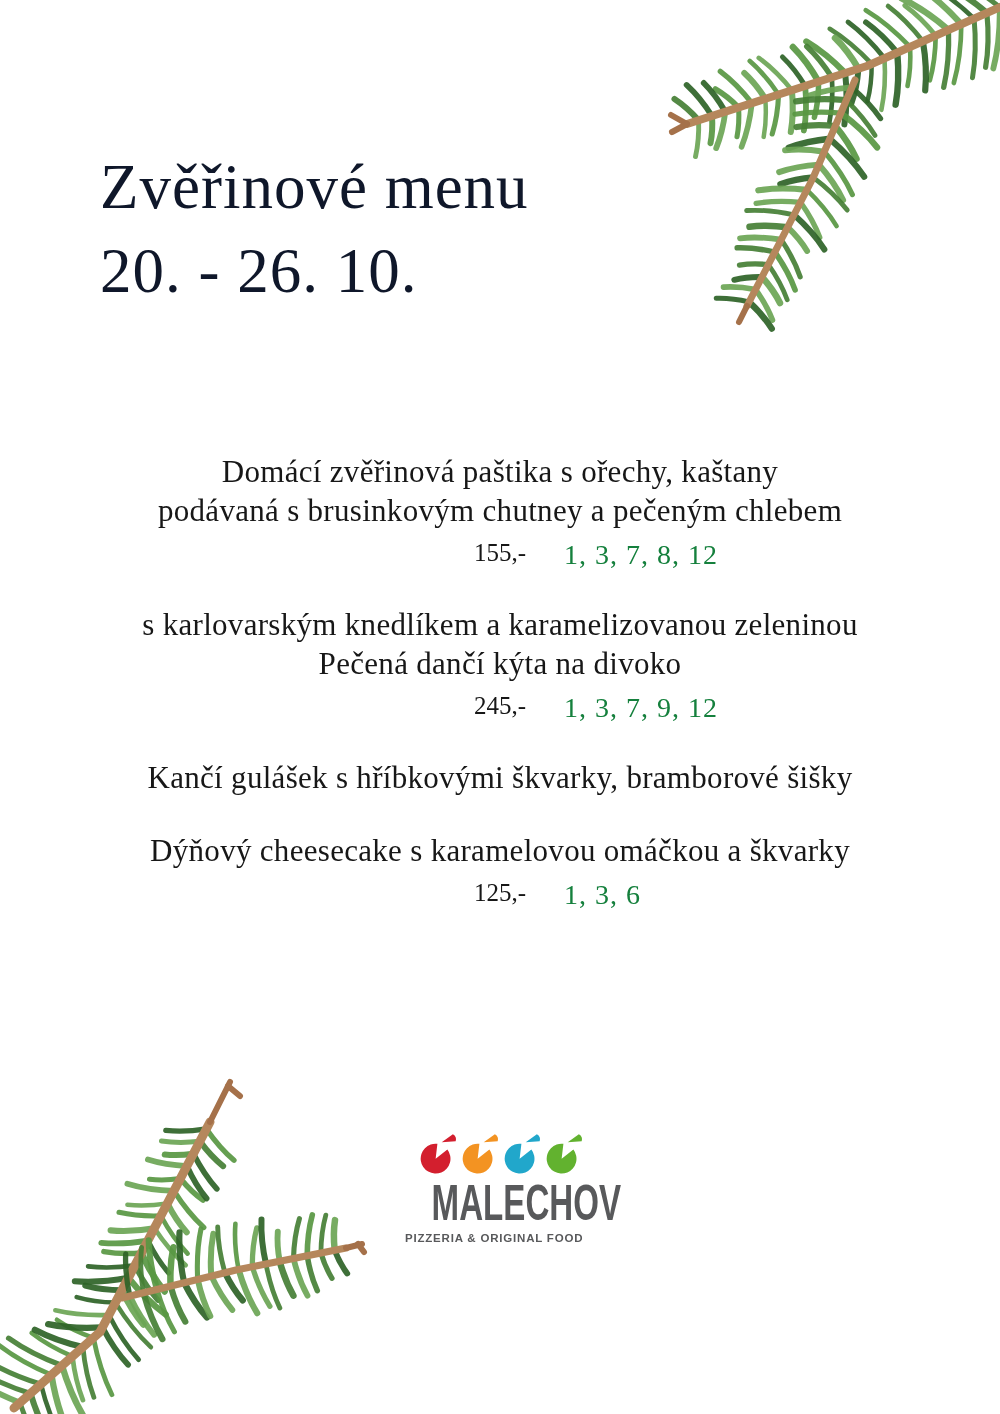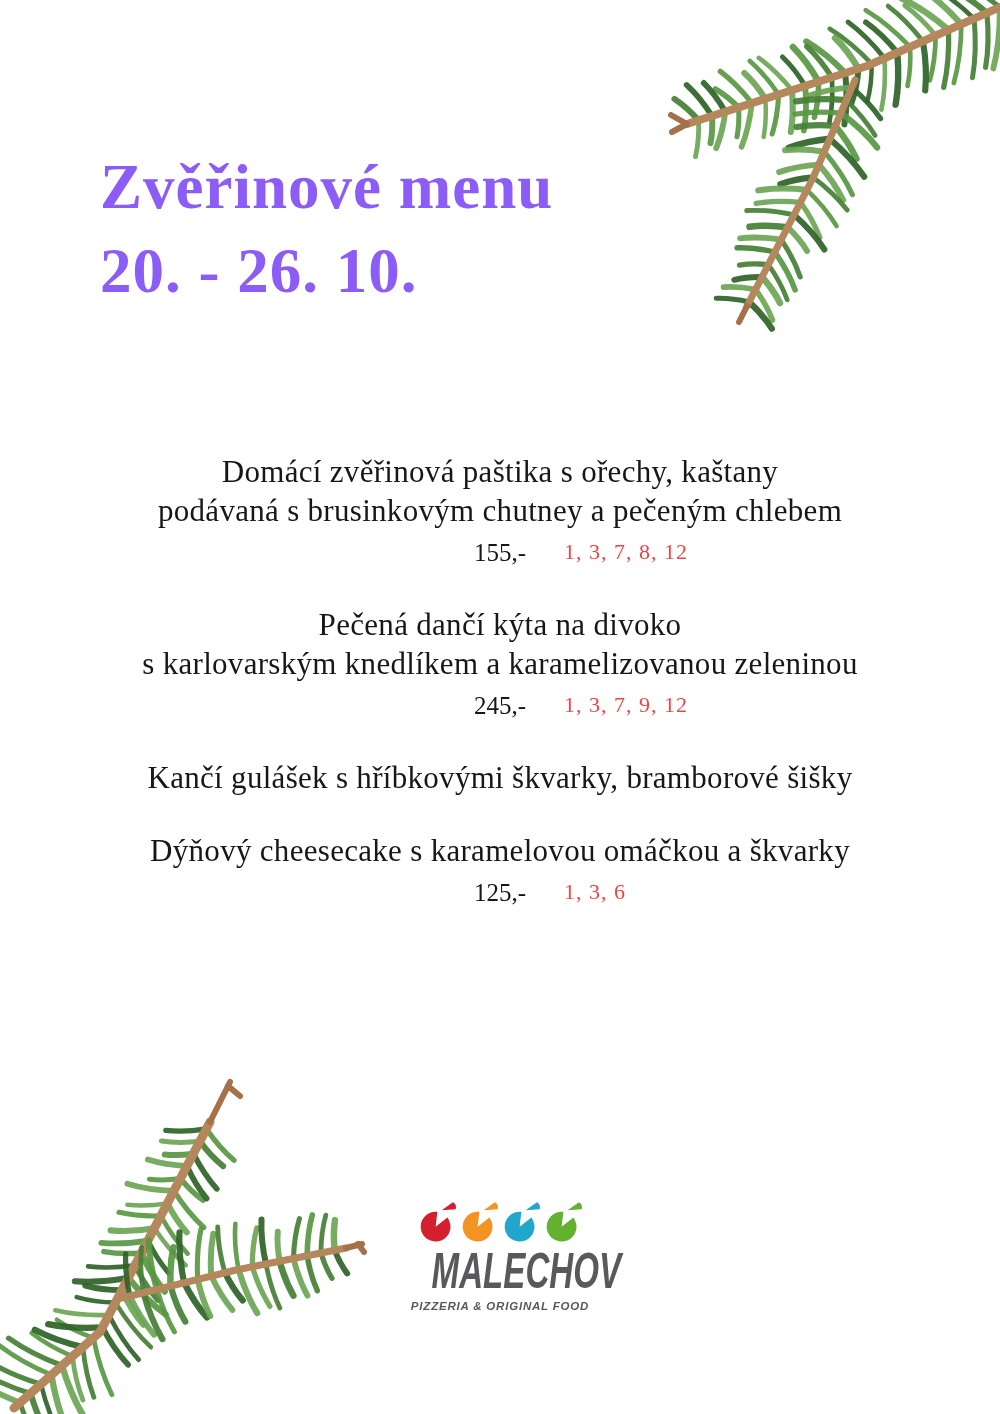--- a/index.html
+++ b/index.html
@@ -7,36 +7,36 @@
   .page{
     position:relative;width:1000px;height:1414px;background:#ffffff;
     overflow:hidden;font-family:"Liberation Serif", serif;color:#171717;
   }
   .branch{position:absolute;display:block;}
   #branch-tr{top:0;right:0;width:385px;height:362px;}
   #branch-bl{bottom:0;left:0;width:402px;height:378px;}
 
   .title{
     position:absolute;left:100px;top:146px;
-    font-size:63px;line-height:1.33;letter-spacing:1px;color:#8b5cf6;font-weight:bold;
+    font-size:63px;line-height:1.33;letter-spacing:1px;color:#0f172a;
   }
 
   .menu{position:absolute;top:452px;left:0;width:100%;}
   .menu-item{text-align:center;margin-bottom:34px;}
   .dish-line{font-size:31px;line-height:39px;letter-spacing:0.3px;}
   .price-row{position:relative;height:36px;margin-top:5px;}
   .price{font-size:25px;line-height:36px;display:inline-block;}
   .allergens{
     position:absolute;left:calc(50% + 64px);top:4px;
-    font-size:22px;letter-spacing:1px;color:#ef4444;white-space:nowrap;
+    font-size:28px;letter-spacing:1px;color:#15803d;white-space:nowrap;
   }
 
   .logo{
-    position:absolute;top:1200px;left:50%;transform:translateX(-50%);
-    width:190px;text-align:center;font-style:italic;
+    position:absolute;top:1132px;left:50%;transform:translateX(-50%);
+    width:190px;text-align:left;
   }
   .pizzas{display:flex;justify-content:center;gap:1px;height:44px;}
   .pizza{width:41px;height:44px;flex:0 0 auto;}
   .logo-name{
     font-family:"Liberation Sans", sans-serif;font-weight:bold;
     font-size:46px;line-height:46px;color:#58595b;
     transform:scale(0.72,1.08);transform-origin:center top;
     white-space:nowrap;margin-top:2px;
   }
   .logo-tagline{
@@ -152,22 +152,22 @@
     <div class="menu-item">
       <div class="dish-line">Domácí zvěřinová paštika s ořechy, kaštany</div>
       <div class="dish-line">podávaná s brusinkovým chutney a pečeným chlebem</div>
       <div class="price-row">
         <span class="price">155,-</span>
         <span class="allergens">1, 3, 7, 8, 12</span>
       </div>
     </div>
 
     <div class="menu-item">
+      <div class="dish-line">s karlovarským knedlíkem a karamelizovanou zeleninou</div>
       <div class="dish-line">Pečená dančí kýta na divoko</div>
-      <div class="dish-line">s karlovarským knedlíkem a karamelizovanou zeleninou</div>
       <div class="price-row">
         <span class="price">245,-</span>
         <span class="allergens">1, 3, 7, 9, 12</span>
       </div>
     </div>
 
     <div class="menu-item">
       <div class="dish-line">Kančí gulášek s hříbkovými škvarky, bramborové šišky</div>
     </div>
 

